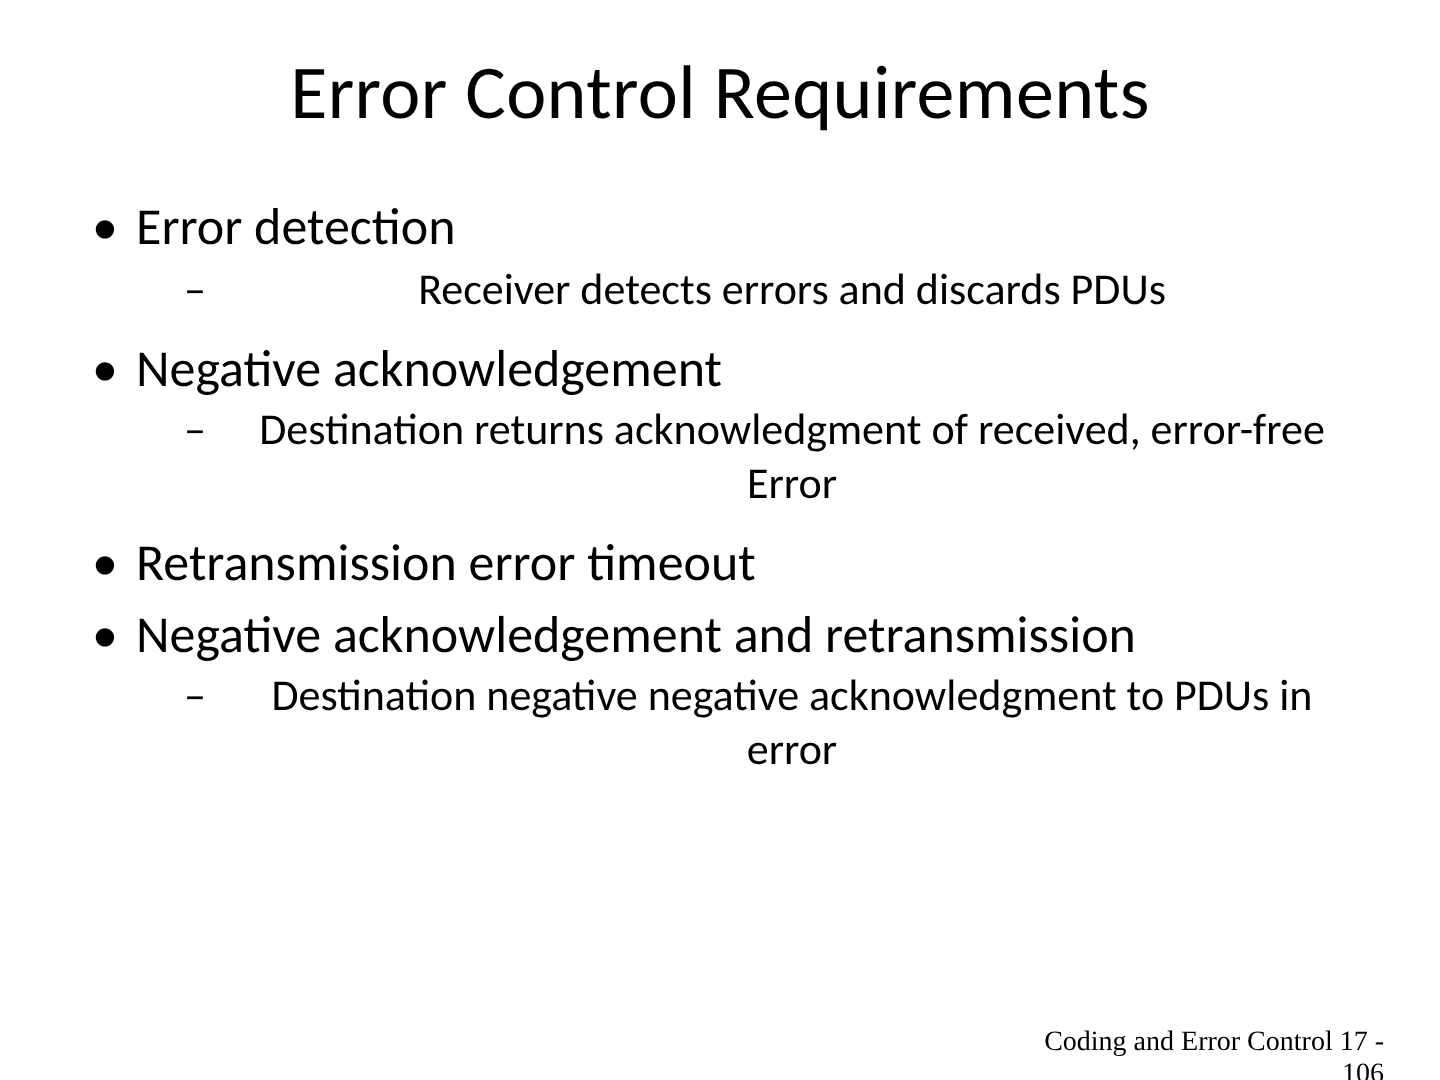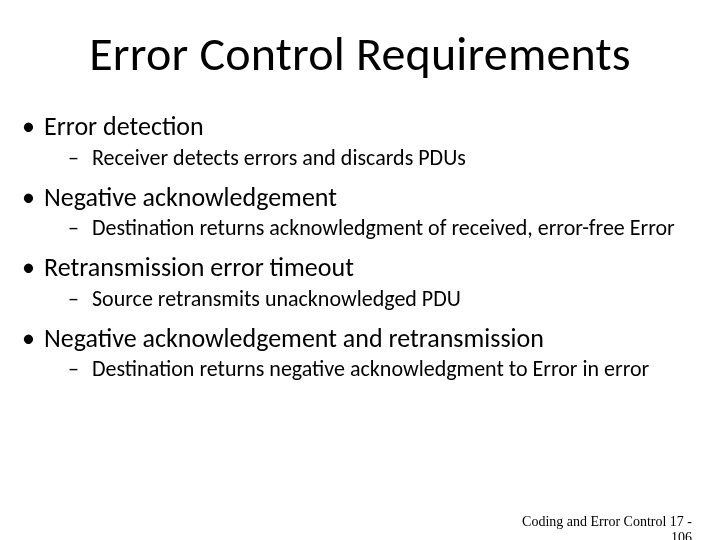--- a/index.html
+++ b/index.html
@@ -13,28 +13,28 @@
     overflow: hidden;
   }
   .slide {
     position: relative;
     width: 720px;
     height: 540px;
     box-sizing: border-box;
   }
   .title {
     text-align: center;
-    font-size: 48px;
+    font-size: 38px;
     font-weight: 400;
     margin-top: 24px;
     margin-bottom: 28px;
     letter-spacing: 0.2px;
   }
   .content {
-    padding: 0 44px 0 20px;
+    padding: 0 44px 0 44px;
   }
   ul.level1 {
     list-style: none;
     padding: 0;
     margin: 0;
   }
   ul.level1 > li {
     font-size: 26px;
     line-height: 1.22;
     margin-bottom: 4px;
@@ -52,20 +52,21 @@
     list-style: none;
     padding: 0;
     margin: 2px 0 10px 0;
   }
   ul.level2 > li {
     font-size: 22px;
     line-height: 1.22;
     padding-left: 48px;
     position: relative;
     margin-bottom: 2px;
+    text-align: center;
   }
   ul.level2 > li::before {
     content: "–";
     position: absolute;
     left: 24px;
     top: 0;
     font-size: 22px;
   }
   .footer {
     position: absolute;
@@ -101,32 +102,27 @@
         <span>Negative acknowledgement</span>
         <ul class="level2">
           <li>
             <span>Destination returns acknowledgment of  received, error-free Error</span>
           </li>
         </ul>
       </li>
 
       <li>
         <span>Retransmission error timeout</span>
-        <ul class="level2">
-          <li>
-            <span>Source retransmits unacknowledged PDU</span>
-          </li>
-        </ul>
       </li>
 
       <li>
         <span>Negative acknowledgement and retransmission</span>
         <ul class="level2">
           <li>
-            <span>Destination returns negative acknowledgment to Error in error</span>
+            <span>Destination negative negative acknowledgment to PDUs in error</span>
           </li>
         </ul>
       </li>
 
     </ul>
   </div>
 
   <div class="footer">
     <span>Coding and Error Control 17 -</span><br>
     <span>106</span>

